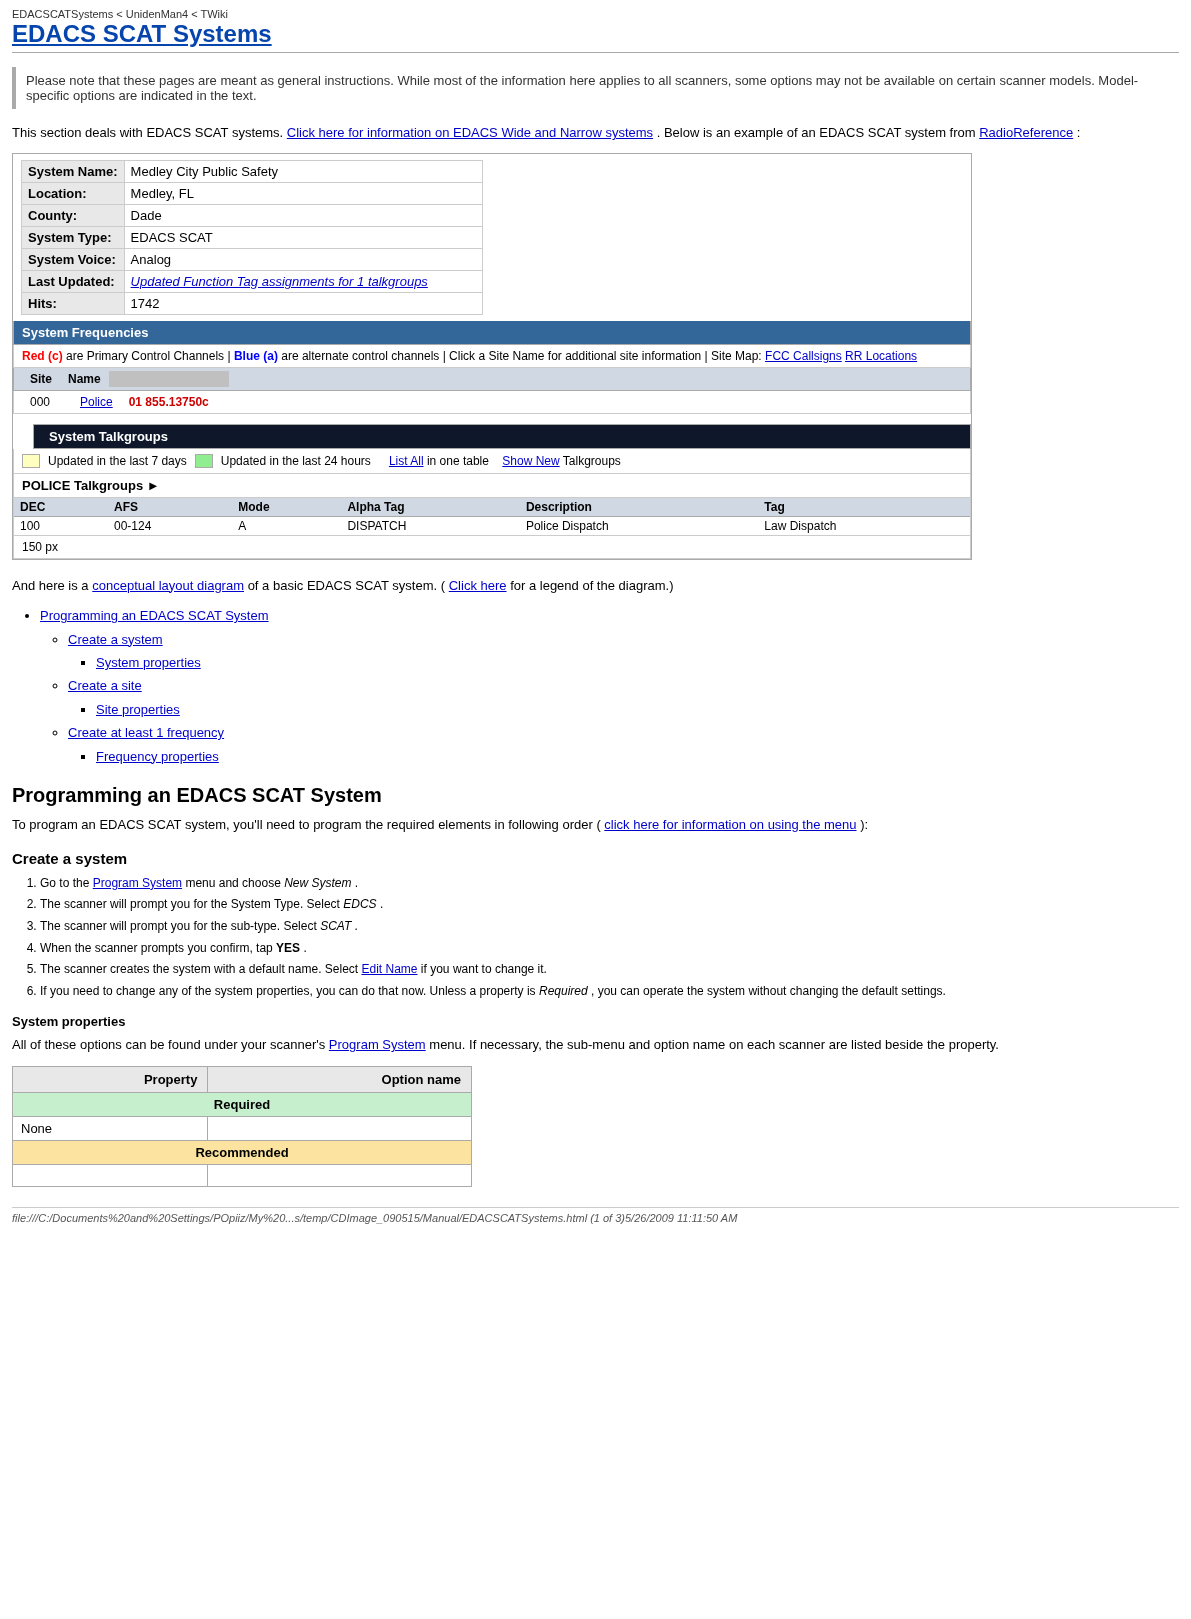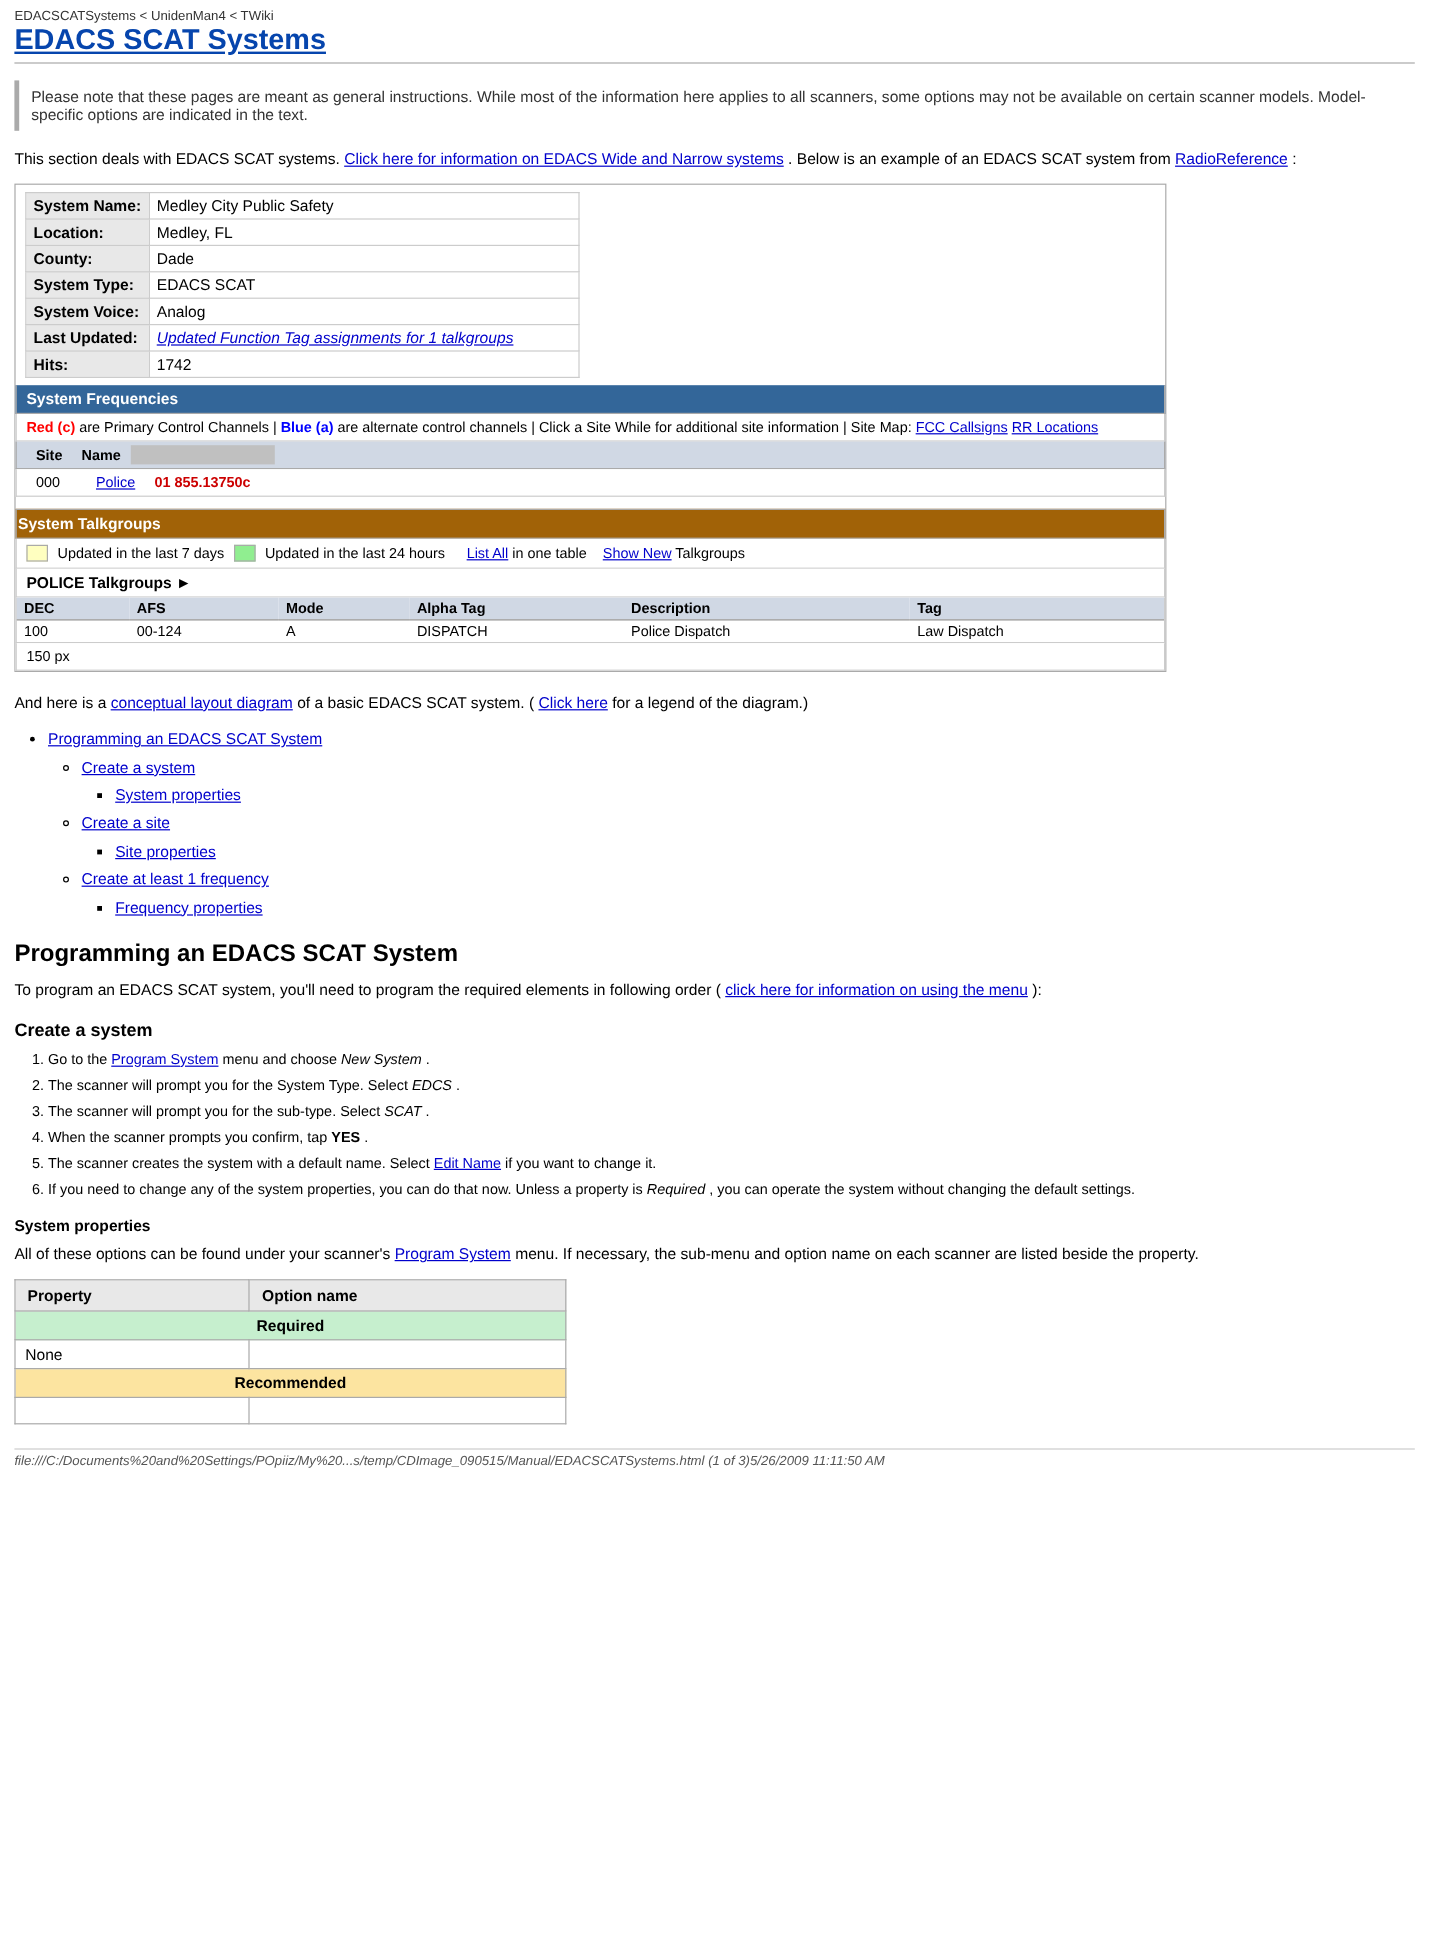--- a/index.html
+++ b/index.html
@@ -106,27 +106,28 @@
       border: 1px solid #ccc;
       border-top: none;
       background: #fff;
       font-size: 12px;
     }
     .freq-row td {
       padding: 1px 6px;
     }
 
     .tg-header {
-      background: #a16207;
+      background: #0f172a;
       color: #fff;
       font-weight: bold;
-      padding: 4px 1px;
+      padding: 4px 15px;
       font-size: 13px;
       border: 1px solid #aaa;
       margin-top: 10px;
+      margin-left: 20px;
     }
 
     .tg-legend {
       padding: 5px 8px;
       border: 1px solid #ccc;
       border-top: none;
       background: #fff;
       font-size: 12px;
       display: flex;
       align-items: center;
@@ -230,21 +231,21 @@
       border-collapse: collapse;
       width: 460px;
       margin-top: 10px;
       font-size: 13px;
     }
     .prop-table th {
       background: #e8e8e8;
       border: 1px solid #aaa;
       padding: 5px 10px;
       font-weight: bold;
-      text-align: left;
+      text-align: right;
     }
     .prop-table td {
       border: 1px solid #aaa;
       padding: 4px 8px;
     }
     .prop-table .required-row td {
       background: #c6efce;
       font-weight: bold;
       text-align: center;
     }
@@ -333,21 +334,21 @@
           </tr>
         </tbody>
     </table>
   </div>
 
   <div class="freq-header">System Frequencies</div>
   <div class="freq-legend">
     <span class="red bold">Red (c)</span>
     <span> are Primary Control Channels | </span>
     <span class="blue bold">Blue (a)</span>
-    <span> are alternate control channels | Click a Site While for additional site information | Site Map: </span>
+    <span> are alternate control channels | Click a Site Name for additional site information | Site Map: </span>
     <a>FCC Callsigns</a>
     <span> </span>
     <a>RR Locations</a>
   </div>
   <div class="freq-subheader">
     <table class="site-freq-table">
       <tbody>
           <tr>
         <th>Site</th>
         <th>Name</th>

